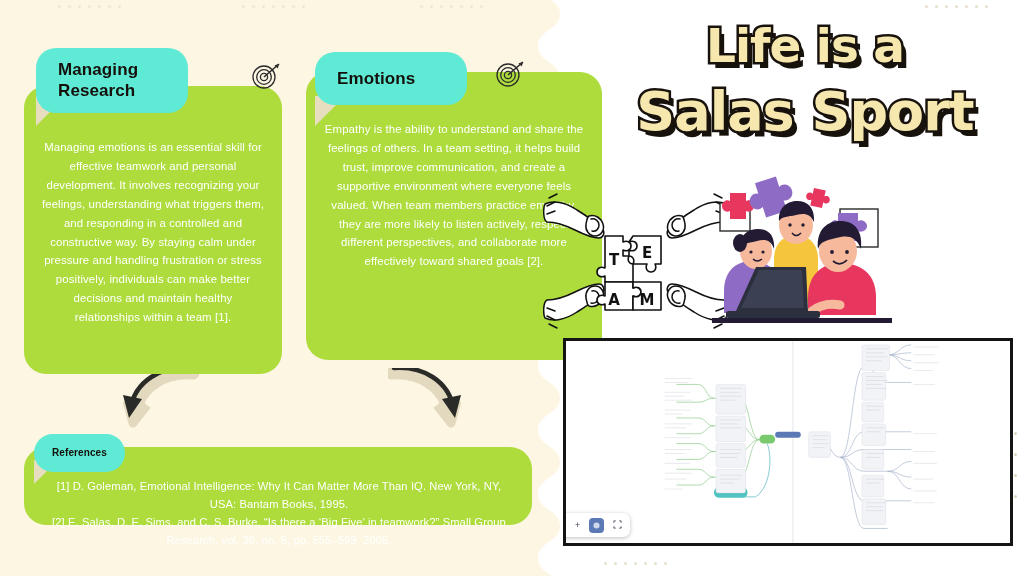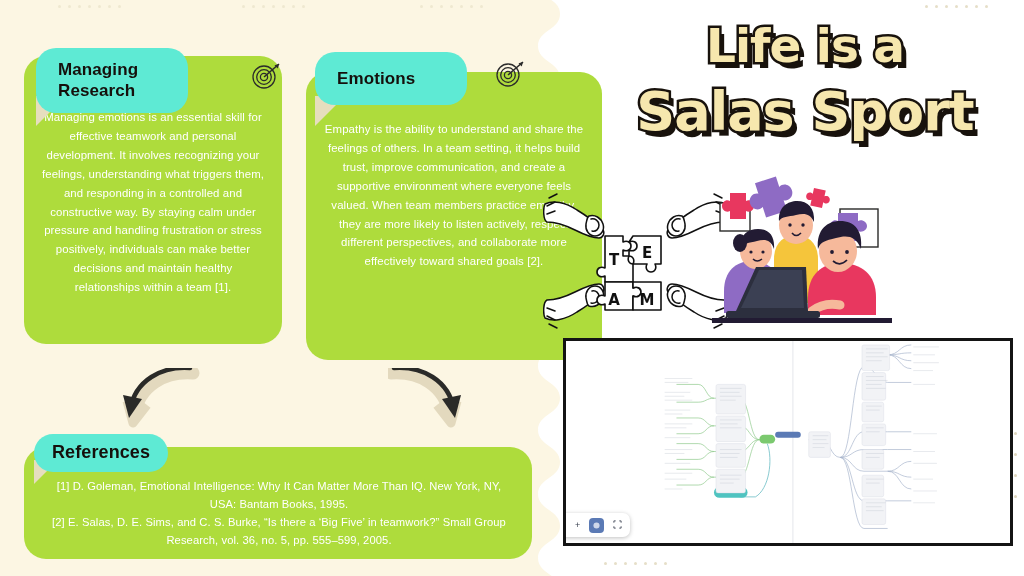--- a/index.html
+++ b/index.html
@@ -65,21 +65,21 @@
   .tab-notch {
     position:absolute; z-index:6;
     width:0; height:0;
   }
 
   
   .target-icon { position:absolute; z-index:8; }
 
   
   #references-card {
-    position:absolute; left:24px; top:447px; width:508px; height:112px;
+    position:absolute; left:24px; top:447px; width:508px; height:78px;
     background:#AEDC3C; border-radius:22px; z-index:5;
   }
   #references-body {
     padding:30px 20px 12px 22px;
     color:#fff; font-size:11.2px; line-height:18px; text-align:center;
     letter-spacing:.1px;
   }
   #references-body p { margin:0; }
 
   
@@ -204,21 +204,21 @@
     <div class="dd">
         <i></i>
         <i></i>
       </div>
     <div class="dd">
         <i></i>
         <i></i>
       </div>
   </div>
 
-  <div class="card" id="card-managing-emotions" style="left:24px; top:56px; width:258px; height:288px;">
+  <div class="card" id="card-managing-emotions" style="left:24px; top:86px; width:258px; height:288px;">
     <div class="card-body" style="padding-top:52px;">Managing emotions is an essential skill for effective teamwork and personal development. It involves recognizing your feelings, understanding what triggers them, and responding in a controlled and constructive way. By staying calm under pressure and handling frustration or stress positively, individuals can make better decisions and maintain healthy relationships within a team [1].</div>
   </div>
   <svg class="tab-notch" style="left:36px; top:96px; width:34px; height:34px;" viewBox="0 0 34 34">
     <path d="M0,0 L30,0 L0,30 Z" fill="#E6DEBE"></path>
   </svg>
   <div class="card-tab" id="tab-managing-emotions" style="left:36px; top:48px; width:152px; text-align:left;">
     <div>Managing</div>
     <div>Research</div>
   </div>
   <svg class="target-icon" style="left:250px; top:60px; width:32px; height:32px;" viewBox="0 0 32 32">
@@ -266,21 +266,21 @@
 
   <div id="references-card">
     <div id="references-body">
       <p>[1] D. Goleman, Emotional Intelligence: Why It Can Matter More Than IQ. New York, NY, USA: Bantam Books, 1995.</p>
       <p>[2] E. Salas, D. E. Sims, and C. S. Burke, “Is there a ‘Big Five’ in teamwork?” Small Group Research, vol. 36, no. 5, pp. 555–599, 2005.</p>
     </div>
   </div>
   <svg class="tab-notch" style="left:34px; top:460px; width:28px; height:28px;" viewBox="0 0 28 28">
     <path d="M0,0 L24,0 L0,24 Z" fill="#E6DEBE"></path>
   </svg>
-  <div class="card-tab" id="tab-references" style="left:34px; top:434px; padding:8px 18px 9px 18px; font-size:18px;">
+  <div class="card-tab" id="tab-references" style="left:34px; top:434px; padding:8px 18px 9px 18px; font-size:10px;">
     <span>References</span>
   </div>
 
   <div id="title-block">
     <div class="title-line" id="title-line-1">Life is a</div>
     <div class="title-line" id="title-line-2">Salas Sport</div>
   </div>
 
   <svg id="team-hands-illustration" viewBox="0 0 185 150">
     <g stroke="#111" stroke-width="1.5" fill="#fff" stroke-linejoin="round" stroke-linecap="round">

